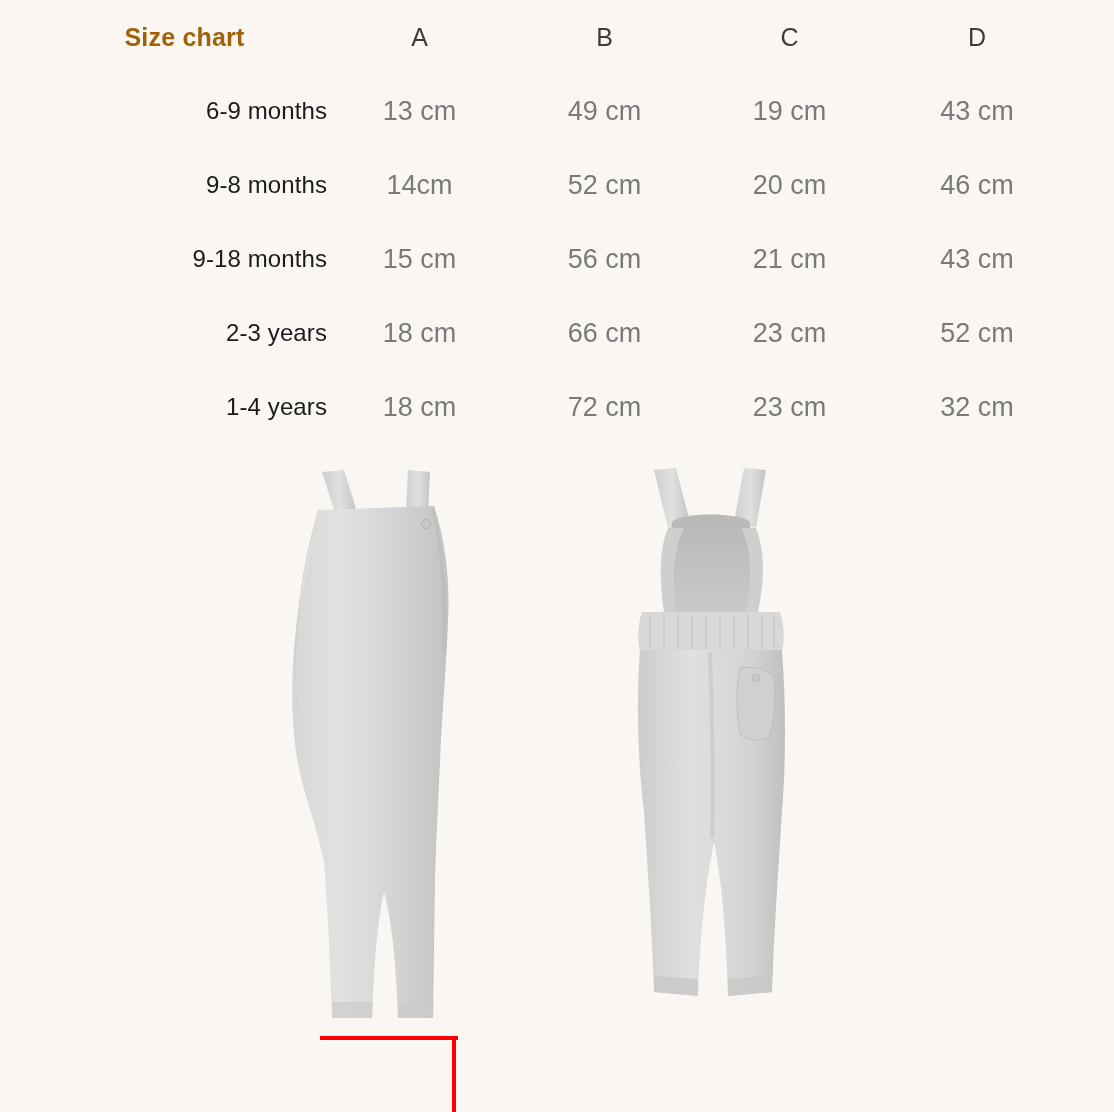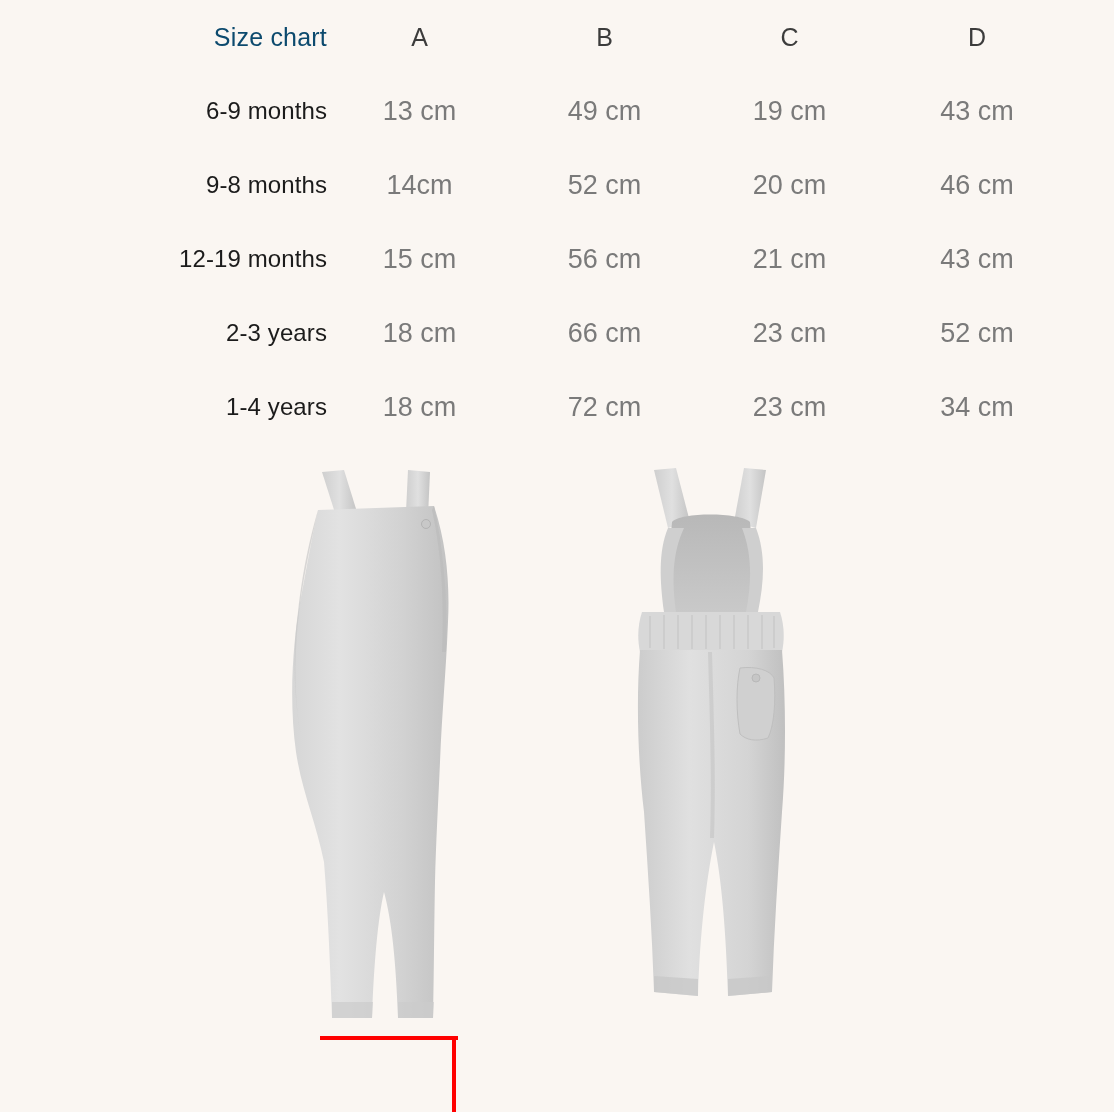--- a/index.html
+++ b/index.html
@@ -30,25 +30,24 @@
     height: 74px;
     vertical-align: middle;
   }
   col.c-label { width: 285px; }
   col.c-a { width: 185px; }
   col.c-b { width: 185px; }
   col.c-c { width: 185px; }
   col.c-d { width: 190px; }
 
   .hdr-label {
-    text-align: right;
     padding-right: 26px;
     font-size: 25px;
-    font-weight: 400;
-    color: #0c4a6e;
+    font-weight: 700;
+    color: #a16207;
     letter-spacing: .2px;
   }
   .hdr-col {
     text-align: center;
     font-size: 25px;
     font-weight: 400;
     color: #3c3c3c;
   }
   .row-label {
     text-align: right;
@@ -117,39 +116,39 @@
         <td class="cell-val">43 cm</td>
       </tr>
       <tr>
         <td class="row-label">9-8 months</td>
         <td class="cell-val">14cm</td>
         <td class="cell-val">52 cm</td>
         <td class="cell-val">20 cm</td>
         <td class="cell-val">46 cm</td>
       </tr>
       <tr>
-        <td class="row-label">12-19 months</td>
+        <td class="row-label">9-18 months</td>
         <td class="cell-val">15 cm</td>
         <td class="cell-val">56 cm</td>
         <td class="cell-val">21 cm</td>
         <td class="cell-val">43 cm</td>
       </tr>
       <tr>
         <td class="row-label">2-3 years</td>
         <td class="cell-val">18 cm</td>
         <td class="cell-val">66 cm</td>
         <td class="cell-val">23 cm</td>
         <td class="cell-val">52 cm</td>
       </tr>
       <tr>
         <td class="row-label">1-4 years</td>
         <td class="cell-val">18 cm</td>
         <td class="cell-val">72 cm</td>
         <td class="cell-val">23 cm</td>
-        <td class="cell-val">34 cm</td>
+        <td class="cell-val">32 cm</td>
       </tr>
     </tbody>
   </table>
 
   <div class="figures">
 
     <div class="figure fig-front">
       <svg viewBox="0 0 300 600" width="300" height="600" xmlns="http://www.w3.org/2000/svg">
         <defs>
           <linearGradient id="gFront" x1="0" y1="0" x2="1" y2="0">

